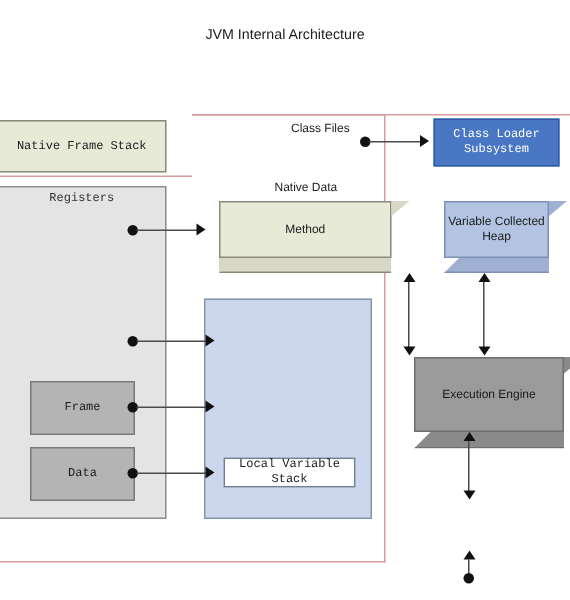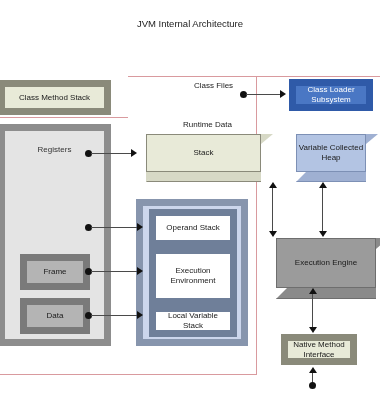--- a/index.html
+++ b/index.html
@@ -35,25 +35,26 @@
     box-sizing:border-box;
   }
   #jvm-top-right{
     left:128px;top:76px;width:252px;height:1px;
     background:#d99a9e;
   }
 
   
   .box{
     box-sizing:border-box;
-    border:7px solid #4c1d95;
+    border:1px solid #4c1d95;
     display:flex;align-items:center;justify-content:center;
     text-align:center;
     font-size:8px;line-height:1.25;
     padding:1px 2px;
+    font-family:Liberation Mono, monospace;
   }
   .olive{background:#e8ead8;border-color:#8a8a7a;}
   .blue{background:#4a77c4;border-color:#2f5aa8;color:#ffffff;}
   .grayd{background:#b4b4b4;border-color:#7a7a7a;}
   .grayl{background:#e4e4e4;border-color:#8d8d8d;}
   .white{background:#ffffff;border-color:#6f7f99;}
   .panelblue{background:#ccd6ec;border-color:#8795ad;}
 
   
   .face{position:absolute;}
@@ -81,69 +82,63 @@
 
 <div id="stage">
 
   <div class="abs" id="title">JVM Internal Architecture</div>
 
   <div class="abs" id="jvm-frame"></div>
   <div class="abs" id="jvm-notch"></div>
   <div class="abs" id="jvm-top-right"></div>
 
   <div class="abs box olive" style="left:-2px;top:80px;width:113px;height:35px;">
-    <span>Class Method Stack</span>
+    <span>Native Frame Stack</span>
   </div>
 
   <div class="abs box grayl" style="left:-2px;top:124px;width:113px;height:222px;display:block;">
-    <div style="text-align:center;font-size:8px;padding-top:13px;color:#333;">Registers</div>
+    <div style="text-align:center;font-size:8px;padding-top:2px;color:#333;">Registers</div>
   </div>
   <div class="abs box grayd" style="left:20px;top:254px;width:70px;height:36px;">
     <span>Frame</span>
   </div>
   <div class="abs box grayd" style="left:20px;top:298px;width:70px;height:36px;">
     <span>Data</span>
   </div>
 
   <div class="abs cap" style="left:194px;top:81px;">Class Files</div>
   <div class="abs dot" style="left:240px;top:91px;"></div>
   <div class="abs hline" style="left:246px;top:94px;width:36px;"></div>
   <div class="abs arr-r" style="left:280px;top:90px;"></div>
 
   <div class="abs box blue" style="left:289px;top:79px;width:84px;height:32px;">
     <span>Class Loader Subsystem</span>
   </div>
 
-  <div class="abs cap" style="left:183px;top:120px;">Runtime Data</div>
+  <div class="abs cap" style="left:183px;top:120px;">Native Data</div>
 
   <div class="abs" style="left:146px;top:134px;width:128px;height:48px;">
     <div class="face" style="left:0;top:0;width:115px;height:38px;background:#e8ead8;border:1px solid #8a8a7a;box-sizing:border-box;">
-      <div class="lbl">Stack</div>
+      <div class="lbl">Method</div>
     </div>
     <div class="face" style="left:115px;top:0;width:0;height:0;border-left:12px solid #d7d9c6;border-top:0 solid transparent;border-bottom:10px solid transparent;"></div>
     <div class="face" style="left:0;top:38px;width:0;height:0;border-top:10px solid #d7d9c6;border-right:12px solid transparent;"></div>
     <div class="face" style="left:0;top:38px;width:115px;height:10px;background:#d7d9c6;border-bottom:1px solid #8a8a7a;box-sizing:border-box;clip-path:polygon(10px 0,100% 0,100% 100%,0 100%);"></div>
   </div>
 
   <div class="abs" style="left:296px;top:134px;width:84px;height:48px;">
     <div class="face" style="left:0;top:0;width:70px;height:38px;background:#b3c4e3;border:1px solid #7d90b5;box-sizing:border-box;">
       <div class="lbl">Variable Collected Heap</div>
     </div>
     <div class="face" style="left:70px;top:0;width:0;height:0;border-left:12px solid #9fb0d2;border-bottom:10px solid transparent;"></div>
     <div class="face" style="left:0;top:38px;width:70px;height:10px;background:#9fb0d2;border-bottom:1px solid #7d90b5;box-sizing:border-box;clip-path:polygon(10px 0,100% 0,100% 100%,0 100%);"></div>
   </div>
 
   <div class="abs box panelblue" style="left:136px;top:199px;width:112px;height:147px;display:block;"></div>
-  <div class="abs box white" style="left:149px;top:209px;width:88px;height:38px;">
-    <span>Operand Stack</span>
-  </div>
-  <div class="abs box white" style="left:149px;top:247px;width:88px;height:58px;">
-    <span>Execution Environment</span>
-  </div>
-  <div class="abs box white" style="left:149px;top:305px;width:88px;height:32px;">
+  <div class="abs box white" style="left:149px;top:305px;width:88px;height:20px;">
     <span>Local Variable Stack</span>
   </div>
 
   <div class="abs dot" style="left:85px;top:150px;"></div>
   <div class="abs hline" style="left:91px;top:153px;width:42px;"></div>
   <div class="abs arr-r" style="left:131px;top:149px;"></div>
 
   <div class="abs dot" style="left:85px;top:224px;"></div>
   <div class="abs hline" style="left:91px;top:227px;width:47px;"></div>
   <div class="abs arr-r" style="left:137px;top:223px;"></div>
@@ -169,21 +164,18 @@
   <div class="abs arr-d" style="left:269px;top:231px;"></div>
 
   <div class="abs vline" style="left:322px;top:188px;height:44px;"></div>
   <div class="abs arr-u" style="left:319px;top:182px;"></div>
   <div class="abs arr-d" style="left:319px;top:231px;"></div>
 
   <div class="abs vline" style="left:312px;top:294px;height:34px;"></div>
   <div class="abs arr-u" style="left:309px;top:288px;"></div>
   <div class="abs arr-d" style="left:309px;top:327px;"></div>
 
-  <div class="abs box olive" style="left:281px;top:334px;width:76px;height:31px;">
-    <span>Native Method Interface</span>
-  </div>
 
   <div class="abs vline" style="left:312px;top:373px;height:12px;"></div>
   <div class="abs arr-u" style="left:309px;top:367px;"></div>
   <div class="abs dot" style="left:309px;top:382px;"></div>
 
 </div>
 
 </body></html>

